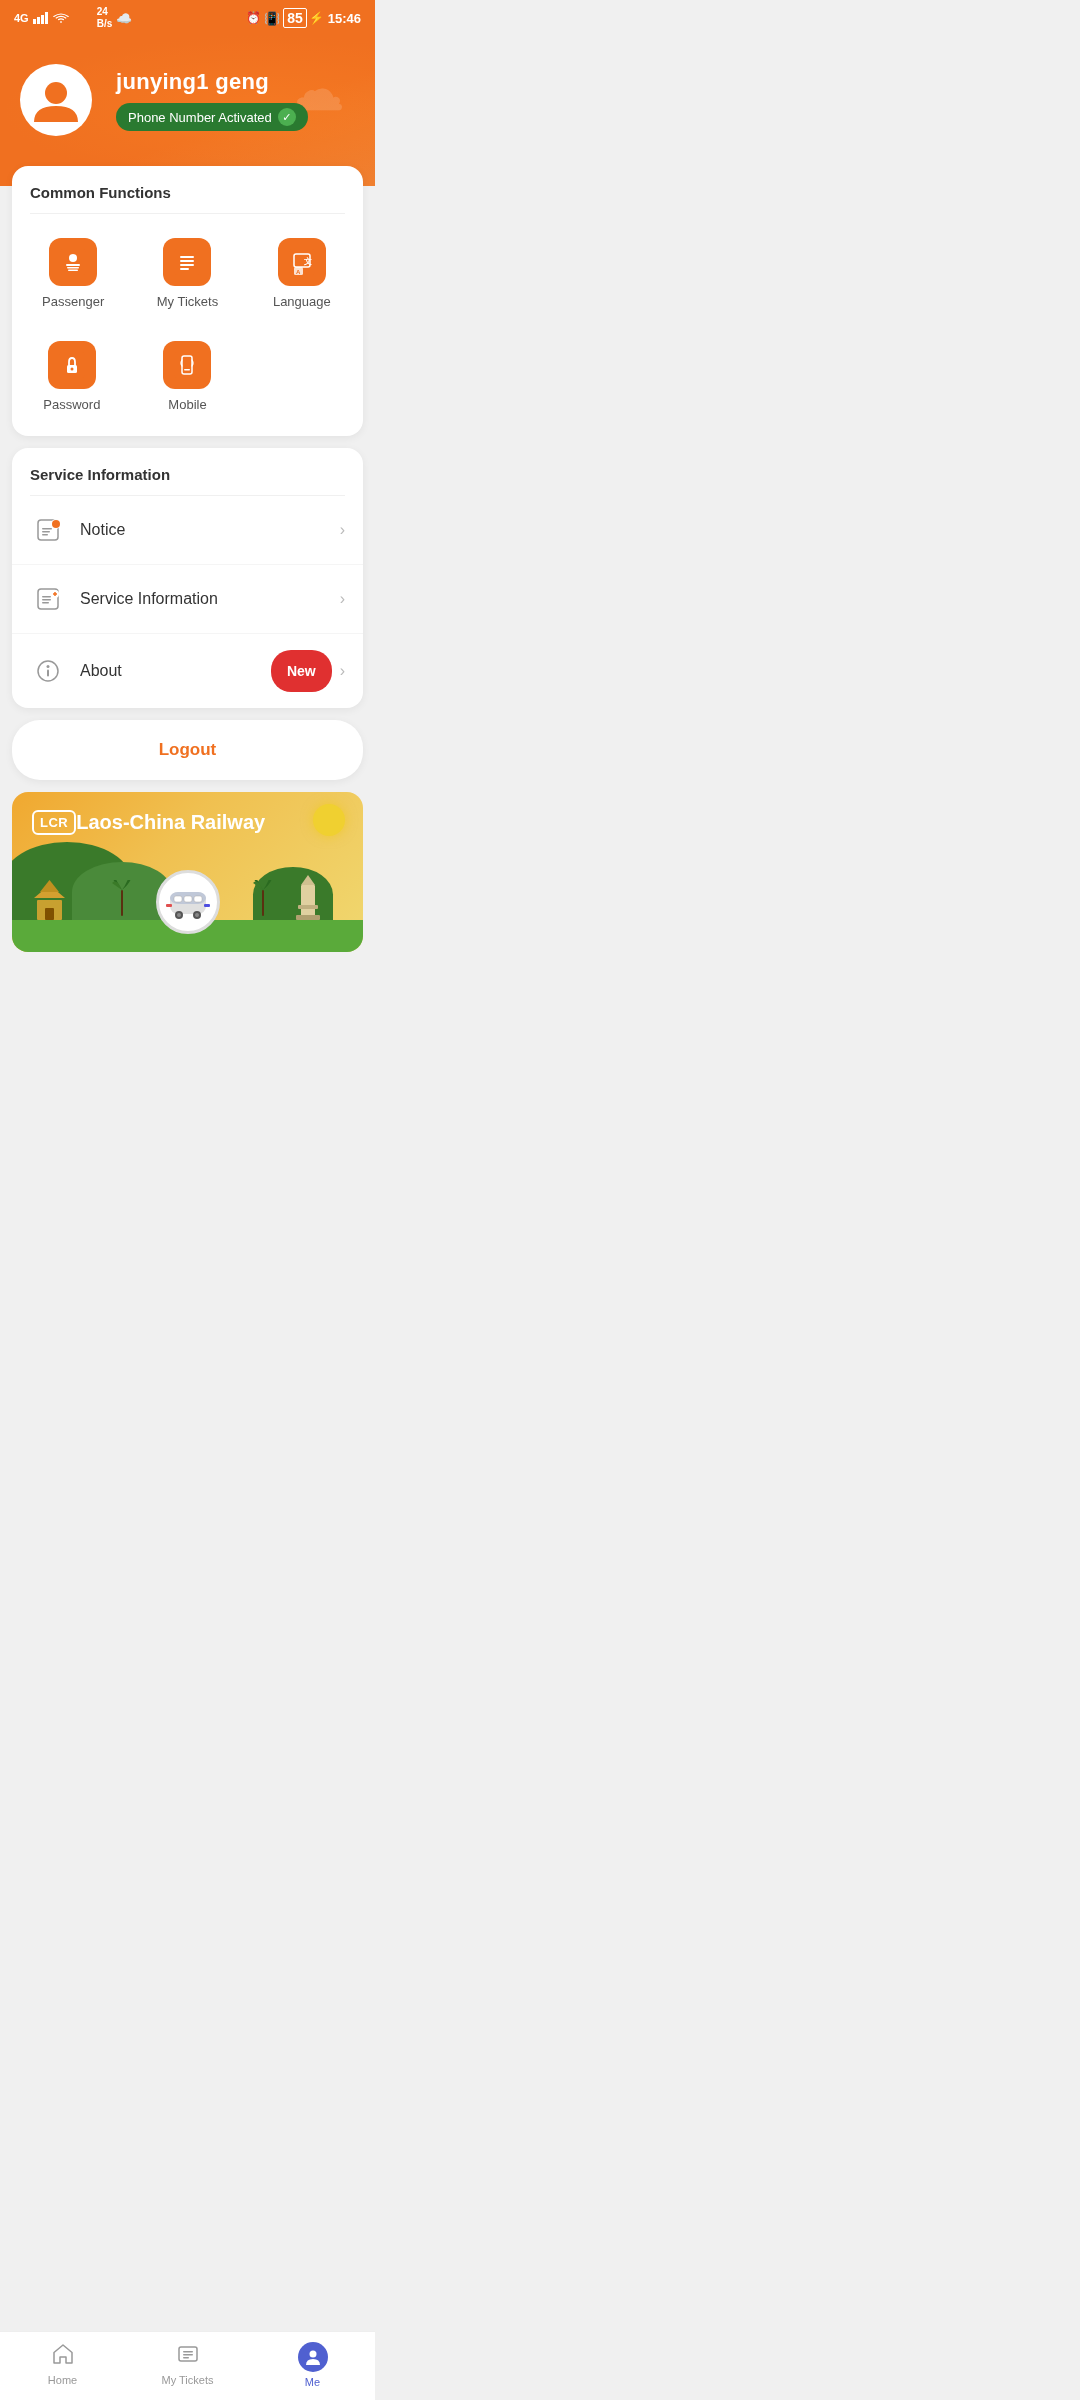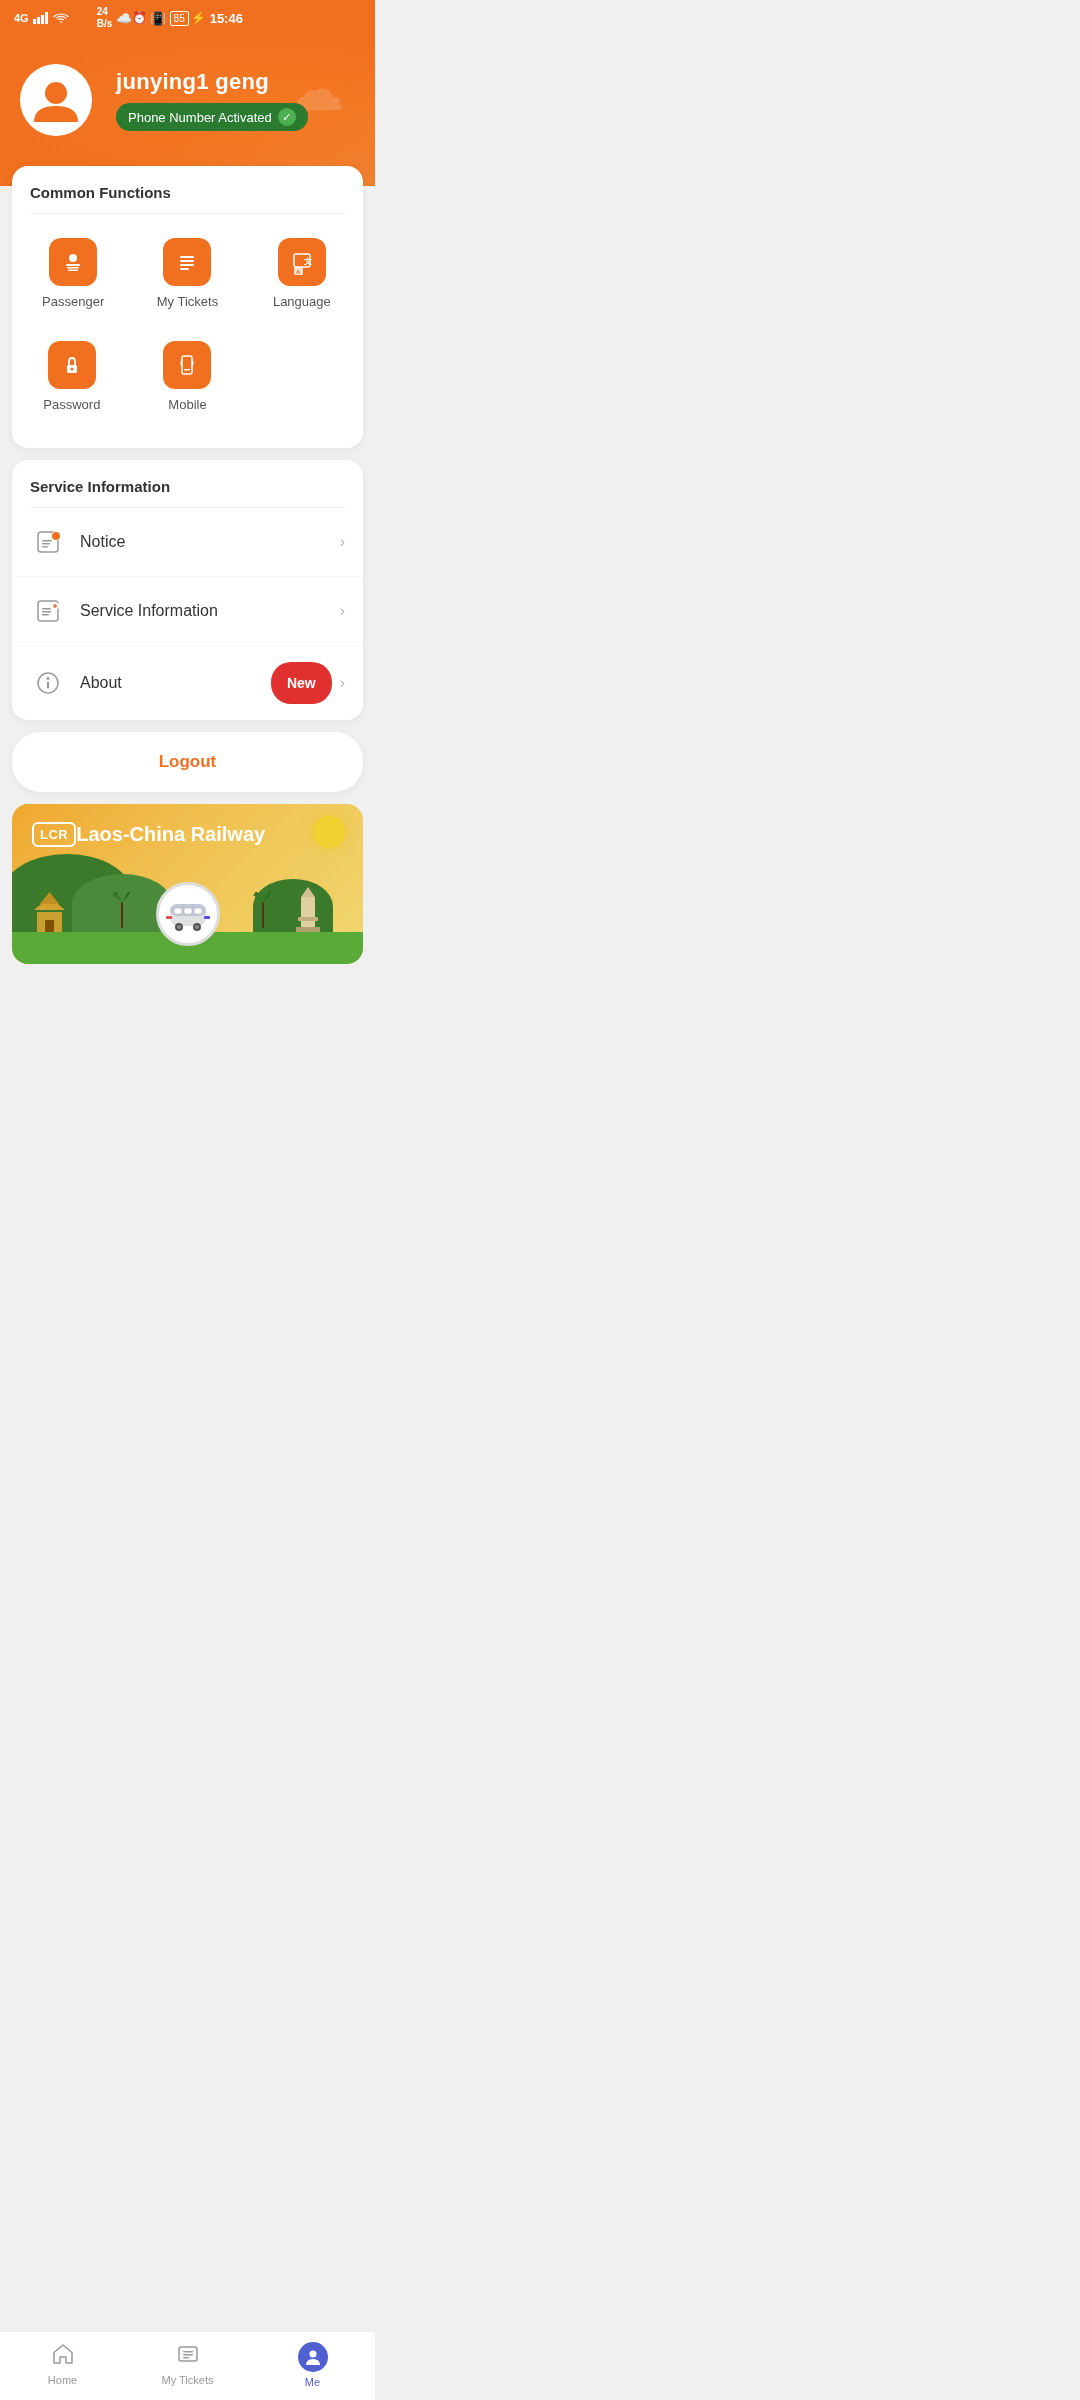--- a/index.html
+++ b/index.html
@@ -9,20 +9,21 @@
       min-height: 844px;
       font-family: -apple-system, BlinkMacSystemFont, 'Helvetica Neue', Arial, sans-serif;
       background: #f0f0f0;
       overflow-x: hidden;
     }
 
     
     .status-bar {
       background: #f07020;
       display: flex;
+      justify-content: space-between;
       align-items: center;
       padding: 6px 14px 4px;
       color: white;
       font-size: 12px;
       font-weight: 600;
     }
     .status-left { display: flex; align-items: center; gap: 4px; }
     .status-right { display: flex; align-items: center; gap: 3px; font-size: 12px; }
 
     
@@ -138,21 +139,21 @@
     .function-label {
       font-size: 13px;
       color: #555;
       text-align: center;
     }
 
     
     .functions-grid-2 {
       display: grid;
       grid-template-columns: repeat(3, 1fr);
-      padding: 0 8px 28px;
+      padding: 0 8px 16px;
       gap: 12px;
     }
 
     
     .service-item {
       display: flex;
       align-items: center;
       padding: 16px 18px;
       cursor: pointer;
       border-bottom: 1px solid #f5f5f5;
@@ -381,21 +382,21 @@
       <path d="M7 9 Q10 7 13 9" stroke="white" stroke-width="1.5" fill="none" stroke-linecap="round"></path>
       <path d="M4 7 Q10 3 16 7" stroke="white" stroke-width="1.5" fill="none" stroke-linecap="round"></path>
       <path d="M1 5 Q10 -1 19 5" stroke="white" stroke-width="1.5" fill="none" stroke-linecap="round"></path>
     </svg>
     <span style="font-size:10px;line-height:1.2;margin-left:24px;">24<br>B/s</span>
     <span style="font-size:13px;">☁️</span>
   </div>
   <div class="status-right">
     <span>⏰</span>
     <span style="font-size:13px;">📳</span>
-    <span style="border:1.5px solid white;border-radius:2px;padding:1px 3px;font-size:10px;font-weight:400;">85</span>
+    <span style="border:1.5px solid white;border-radius:2px;padding:1px 3px;font-size:14px;font-weight:700;">85</span>
     <span>⚡</span>
     <span style="font-size:13px;font-weight:700;">15:46</span>
   </div>
 </div>
 
 <div class="header-bg">
 
   <div style="position:absolute;top:20px;right:30px;opacity:0.15;color:white;font-size:60px;">☁</div>
   <div style="position:absolute;top:50px;right:80px;opacity:0.1;color:white;font-size:40px;">☁</div>
 

